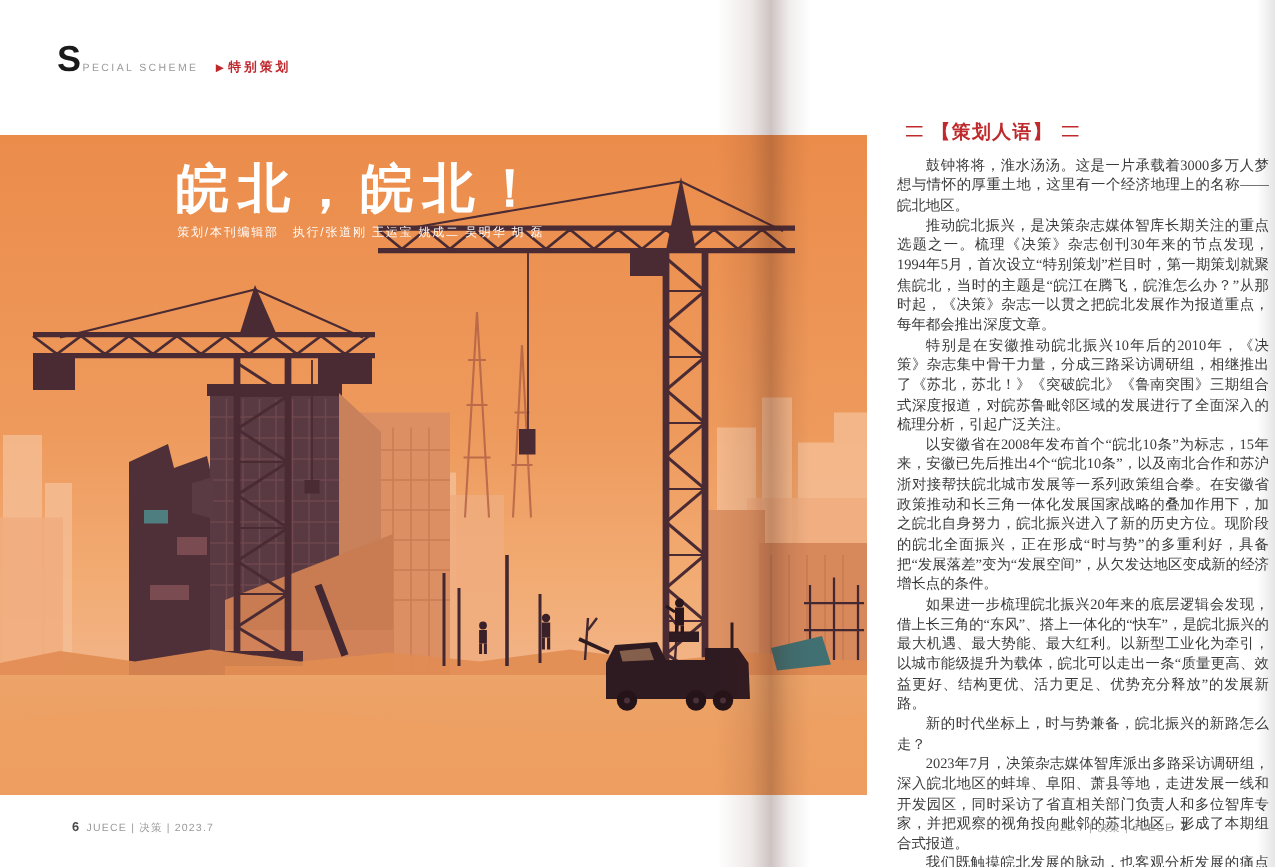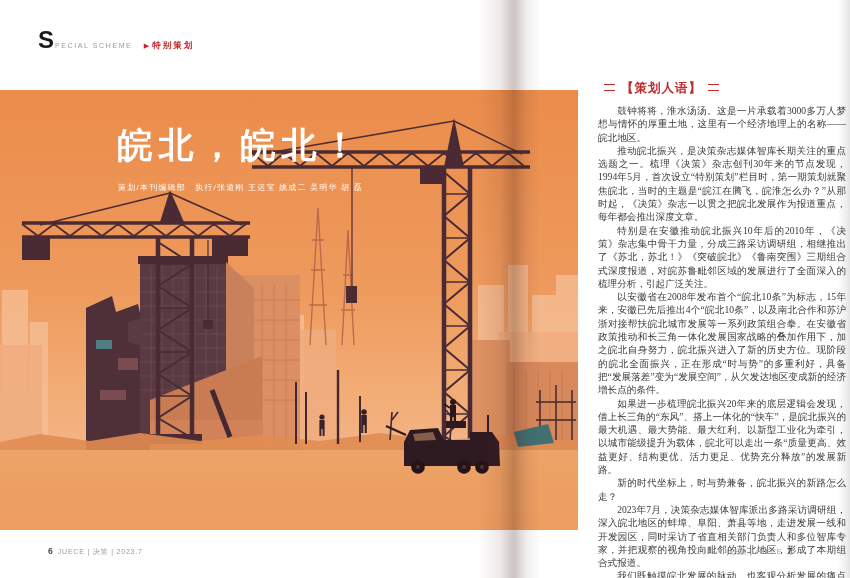--- a/index.html
+++ b/index.html
@@ -14,21 +14,21 @@
   .kicker .arrow { font-size:7px; color:#c0272d; margin:0 3px 0 7px; }
   .kicker .cn { font-size:8.5px; color:#c0272d; letter-spacing:2px; font-weight:bold; }
 
   
   .illustration { position:absolute; left:0; top:90px; width:578px; height:440px; overflow:hidden; }
   .illustration svg { display:block; }
 
   
   .title-block { position:absolute; left:0; top:118px; width:435px; text-align:center; pointer-events:none; }
   .main-title { font-size:35px; font-weight:800; color:#ffffff; letter-spacing:6px; font-family:"Liberation Sans", sans-serif; }
-  .byline { margin-top:13px; font-size:8px; color:rgba(255,255,255,0.96); letter-spacing:1.2px; }
+  .byline { font-size:8px; color:rgba(255,255,255,0.96); letter-spacing:1.2px; }
 
   
   .section-head { position:absolute; left:598px; top:80px; width:248px; color:#bf2a2c; font-size:12.5px; font-weight:bold; letter-spacing:1px; white-space:nowrap; }
   .deco { display:inline-block; width:11px; height:7px; border-top:1.6px solid #bf2a2c; border-bottom:1.6px solid #bf2a2c; vertical-align:middle; margin:0 6px 2px 6px; }
   .article { position:absolute; left:598px; top:104px; width:248px; }
   .article p { font-size:9.6px; line-height:13.3px; color:#3a3a3a; text-align:justify; text-indent:2em; font-family:"Liberation Serif", serif; }
 
   
   .folio { position:absolute; font-size:7px; color:#9a9a9a; letter-spacing:0.8px; }
   .folio .num { font-size:8.5px; font-weight:bold; color:#4a4a4a; letter-spacing:0; }
@@ -202,21 +202,21 @@
             <rect x="450" y="315" width="6" height="12"></rect>
           <rect x="450" y="327" width="2.3" height="5"></rect>
             <rect x="453.7" y="327" width="2.3" height="5"></rect>
           <line x1="450" y1="318" x2="444" y2="314" stroke="#2a161d" stroke-width="2"></line>
         </g>
       </g>
 
       <polygon points="514,342 548,334 554,353 518,357" fill="#417072"></polygon>
     </svg>
 
-    <div class="title-block" style="position:absolute; top:32px; left:0;padding-left:46px;">
+    <div class="title-block" style="position:absolute; top:12px; left:0;padding-left:46px;">
       <div class="main-title">皖北，皖北！</div>
       <div class="byline">策划/本刊编辑部　执行/张道刚 王运宝 姚成二 吴明华 胡 磊</div>
     </div>
   </div>
 
   <div class="section-head">
     <span class="deco"></span><span>【策划人语】</span><span class="deco"></span>
   </div>
 
   <div class="article">

